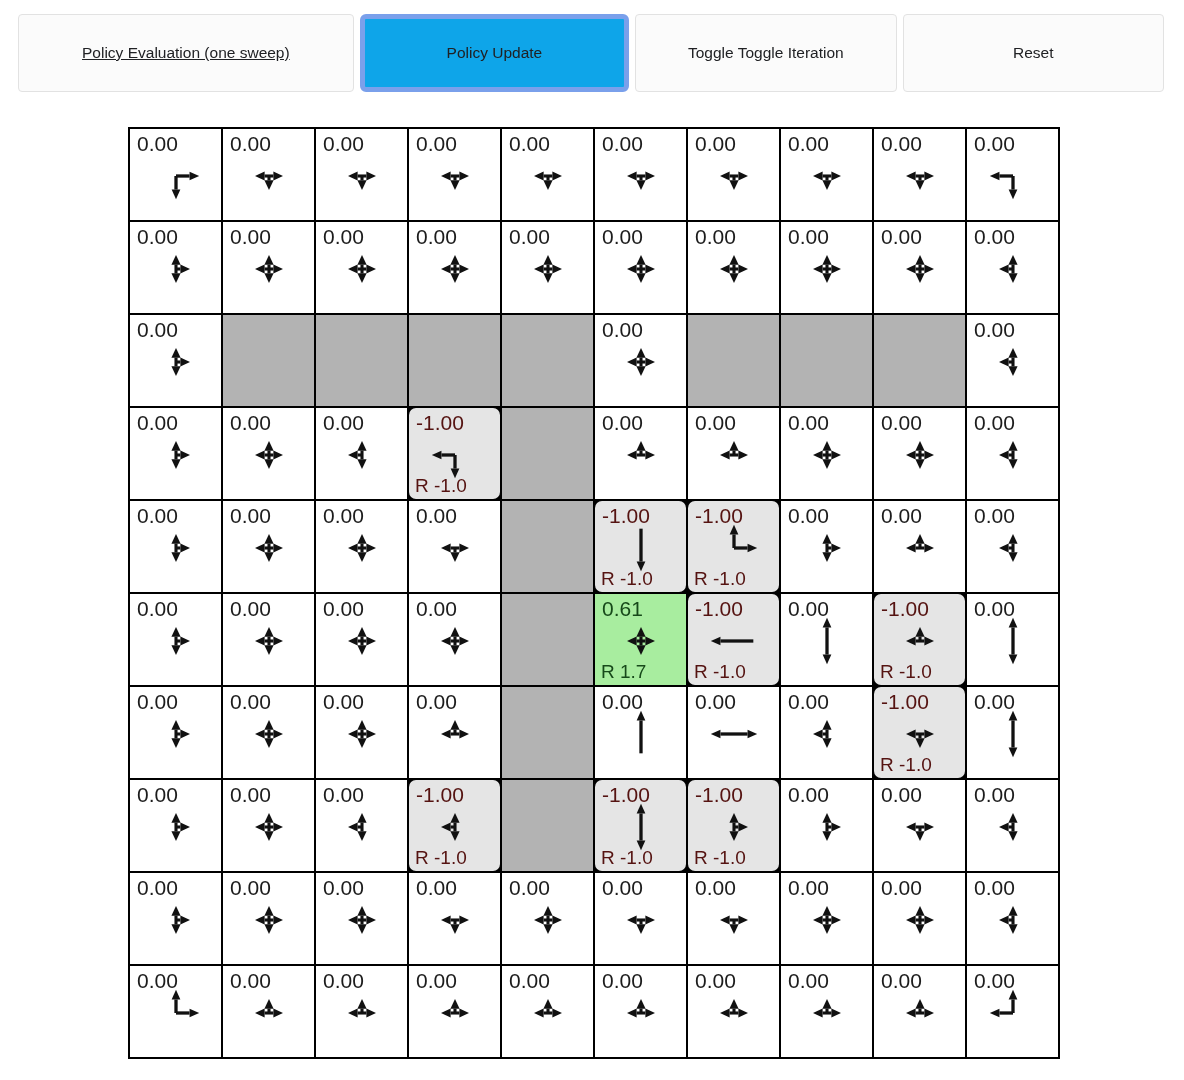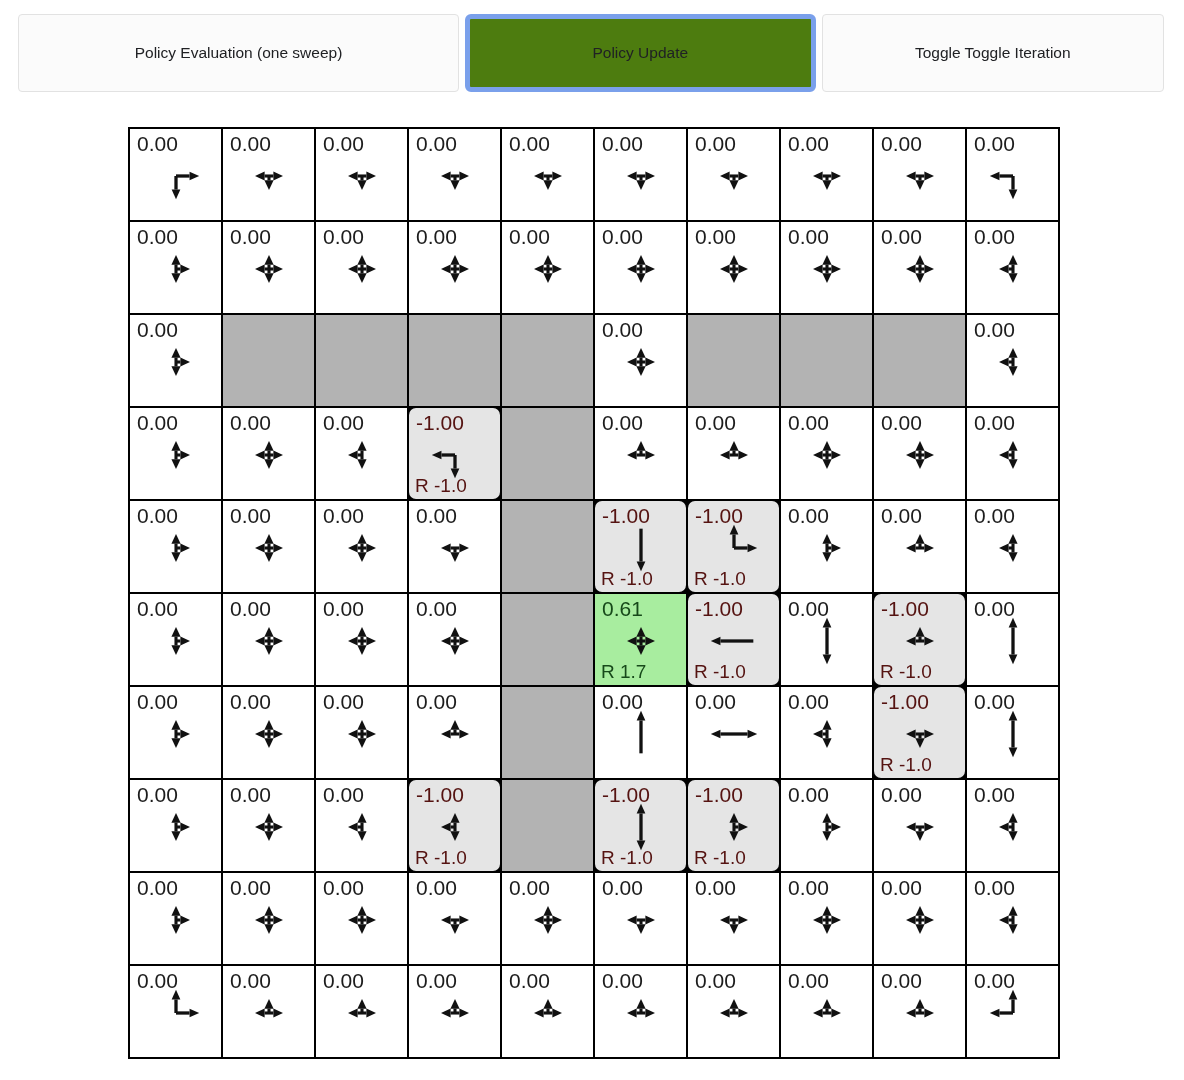--- a/index.html
+++ b/index.html
@@ -1,21 +1,21 @@
 <!DOCTYPE html>
 <html><head>
 <meta charset="utf-8">
 <style>
   html,body{margin:0;padding:0;background:#ffffff;width:1184px;height:1080px;overflow:hidden;
     font-family:"Liberation Sans",sans-serif;}
   .toolbar{display:flex;gap:6px;margin:14px 20px 0 18px;}
   .btn{height:78px;background:#fbfbfb;border:1px solid #e2e2e2;border-radius:4px;
     font-size:15.5px;color:#202124;flex:1;cursor:pointer;font-family:"Liberation Sans",sans-serif;}
-  .btn.wide{flex:1.3;}
-  .btn.selected{background:#4d7c0f;border:5px solid #7aa0eb;border-radius:6px;}
+  .btn.wide{flex:1.3;text-decoration:underline;}
+  .btn.selected{background:#0ea5e9;border:5px solid #7aa0eb;border-radius:6px;}
   .grid{width:928px;margin:35px 0 15px 128px;background:#000;border:2px solid #000;
     display:grid;grid-template-columns:repeat(10,1fr);grid-auto-rows:91px;gap:2px;}
   .cell{background:#ffffff;position:relative;}
   .cell.wall{background:#b3b3b3;}
   .cell.neg{background:#e5e5e5;border-radius:7px;}
   .cell.pos{background:#a8ed9f;}
   .val{position:absolute;top:3px;left:7px;font-size:21px;color:#1c1c1c;}
   .neg .val{color:#551311;}
   .pos .val{color:#17491a;}
   .arrow{position:absolute;left:50%;top:52%;transform:translate(-50%,-50%);
@@ -24,20 +24,21 @@
   .neg .rw{color:#551311;}
   .pos .rw{color:#17491a;}
 </style>
 </head>
 <body>
 
 <div class="toolbar">
   <button class="btn wide">Policy Evaluation (one sweep)</button>
   <button class="btn selected">Policy Update</button>
   <button class="btn">Toggle Toggle Iteration</button>
+  <button class="btn">Reset</button>
 </div>
 
 <div class="grid">
     <div class="cell">
       <div class="val">0.00</div>
       <div class="arrow"><svg viewBox="-30 -30 60 60" width="58" height="58" xmlns="http://www.w3.org/2000/svg">
           <line x1="0" y1="0" x2="0" y2="14" stroke="#111" stroke-width="3.4"></line>
           <polygon fill="#111" points="0,24 -4.5,14 4.5,14"></polygon>
           <line x1="0" y1="0" x2="14" y2="0" stroke="#111" stroke-width="3.4"></line>
           <polygon fill="#111" points="24,0 14,4.5 14,-4.5"></polygon>

